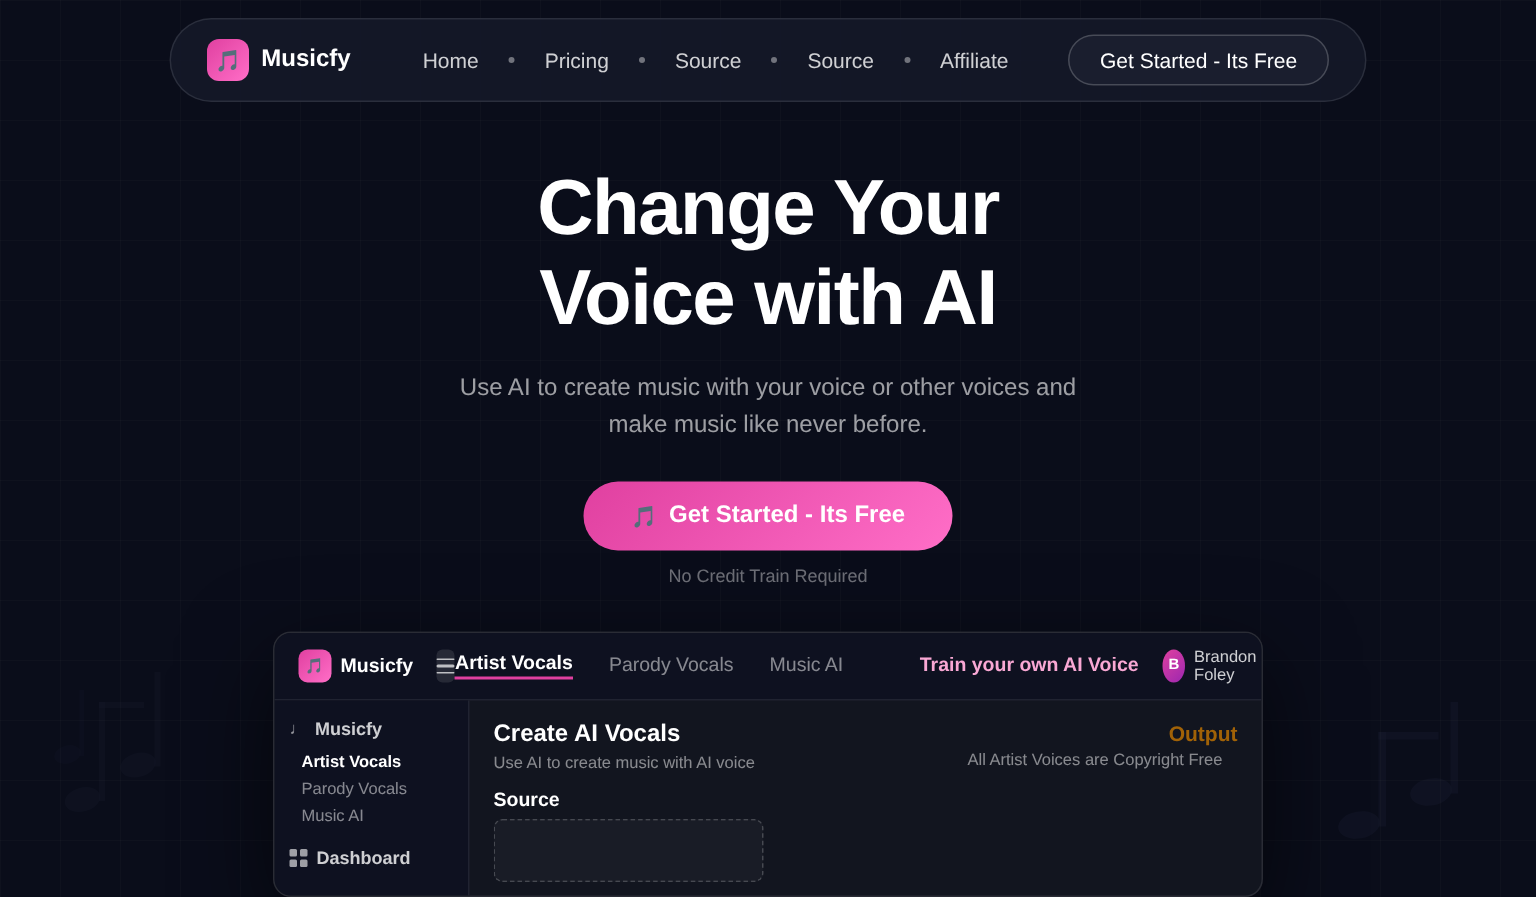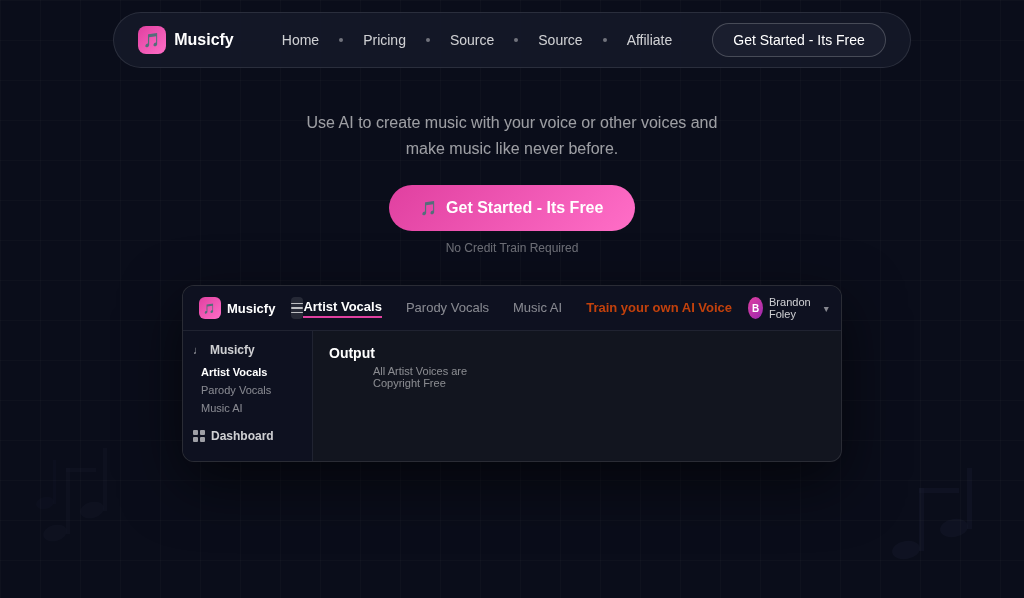--- a/index.html
+++ b/index.html
@@ -238,22 +238,23 @@
       white-space: nowrap;
     }
 
     .app-tab.active {
       color: #fff;
       font-weight: 600;
       border-bottom: 2px solid #e040a0;
     }
 
     .app-tab.bold {
-      color: #c2410c;
-      font-weight: 600;
+      color: #f9a8d4;
+      font-weight: 600;
+      margin-left: 27px;
     }
 
     .app-user {
       display: flex;
       align-items: center;
       gap: 6px;
       margin-left: 16px;
     }
 
     .app-avatar {
@@ -388,28 +389,28 @@
       background: rgba(255,255,255,0.03);
     }
 
     .app-right {
       width: 180px;
     }
 
     .app-output-title {
       font-size: 14px;
       font-weight: 700;
-      color: #ffffff;
+      color: #a16207;
       margin-bottom: 4px;
+      text-align: right;
     }
 
     .app-output-subtitle {
       font-size: 11px;
       color: rgba(255,255,255,0.5);
-      margin-left: 44px;
     }
 
     
     .music-note-left {
       position: absolute;
       left: 30px;
       bottom: 40px;
       z-index: 3;
       opacity: 0.15;
     }
@@ -470,20 +471,24 @@
         <div class="nav-dot"></div>
         <a class="nav-link">Affiliate</a>
       </div>
 
       <button class="nav-cta">Get Started - Its Free</button>
     </div>
   </div>
 </nav>
 
 <section class="hero">
+  <h1 class="hero-title">
+    <span>Change Your</span><br>
+    <span>Voice with AI</span>
+  </h1>
   <p class="hero-subtitle">Use AI to create music with your voice or other voices and make music like never before.</p>
   <button class="hero-cta">
     <span class="hero-cta-icon">🎵</span>
     <span>Get Started - Its Free</span>
   </button>
   <p class="hero-no-cc">No Credit Train Required</p>
 </section>
 
 <div class="app-preview">
 
@@ -530,20 +535,26 @@
           <div class="sidebar-grid-dot"></div>
           <div class="sidebar-grid-dot"></div>
           <div class="sidebar-grid-dot"></div>
           <div class="sidebar-grid-dot"></div>
         </div>
         <span>Dashboard</span>
       </div>
     </div>
 
     <div class="app-main">
+      <div class="app-left">
+        <h2 class="app-content-title">Create AI Vocals</h2>
+        <p class="app-content-subtitle">Use AI to create music with AI voice</p>
+        <p class="app-section-label">Source</p>
+        <div class="app-upload-box"></div>
+      </div>
       <div class="app-right">
         <h3 class="app-output-title">Output</h3>
         <p class="app-output-subtitle">All Artist Voices are Copyright Free</p>
       </div>
     </div>
 
   </div>
 </div>
 
 </body></html>

